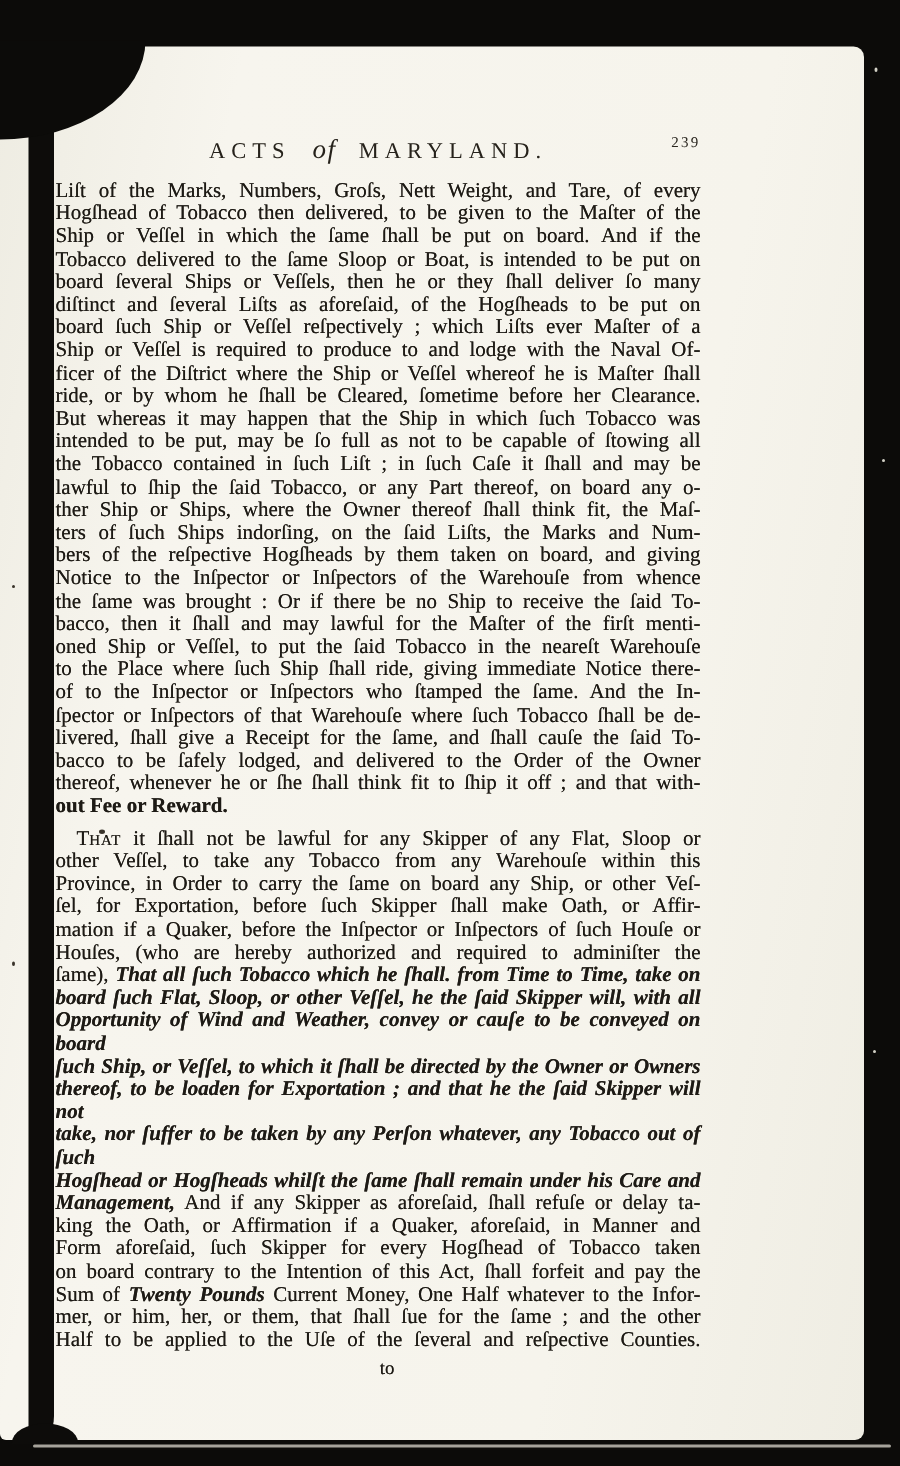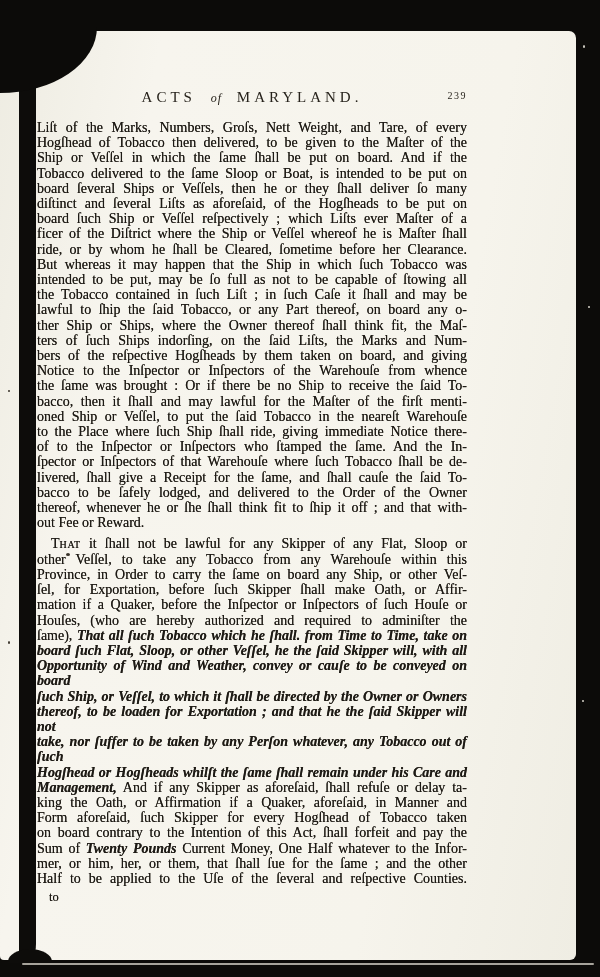--- a/index.html
+++ b/index.html
@@ -36,36 +36,36 @@
     position:absolute; left:22px; top:963px; width:572px; height:2px;
     background:#d9d7cc; opacity:.75; border-radius:2px;
   }
   
   .header { position:absolute; left:37px; top:58px; width:430px; height:20px; color:#26221b; }
   .header-title {
     display:block; text-align:center;
     font-size:15px; letter-spacing:4px; word-spacing:7px;
     white-space:nowrap;
   }
-  .header-title .of { font-style:italic; font-size:12px; letter-spacing:1px; }
+  .header-title .of { font-style:italic; font-size:18px; letter-spacing:1px; }
   .page-number {
     position:absolute; right:0; top:1px; font-size:10px; letter-spacing:1.5px; color:#2a261f;
   }
   .text-body { position:absolute; left:37px; top:89px; width:430px; color:#1d1a15; }
   .paragraph + .paragraph { margin-top:6px; }
   .line {
     font-size:14px; line-height:15.2px;
     text-align:justify; text-align-last:justify; -moz-text-align-last:justify;
     text-shadow:0 0 .4px rgba(32,27,19,.85);
   }
-  .line.last { text-align-last:left; -moz-text-align-last:left; }
+  .line.last { text-align-last:left;font-weight:bold; -moz-text-align-last:left; }
   .line.indent { text-indent:14px; }
   .it { font-style:italic;font-weight:bold; }
   .sc { font-variant:small-caps; letter-spacing:.6px; }
-  .catchword-row { margin-top:4px; text-align:left; font-size:12.5px; color:#1d1a15;
+  .catchword-row { margin-top:4px; text-align:center; font-size:12.5px; color:#1d1a15;
     text-shadow:0 0 .4px rgba(32,27,19,.85);margin-left:12px; }
   
   .speck { position:absolute; border-radius:50%; }
   .speck.dark { background:#39332a; }
   .speck.light { background:#d3d1c6; }
   .sp1 { left:66px;  top:553px; width:4px; height:3px; }
   .sp2 { left:8px;   top:390px; width:2px; height:2px; }
   .sp3 { left:8px;   top:641px; width:2px; height:3px; }
   .sp4 { left:583px; top:45px;  width:2px; height:3px; }
   .sp5 { left:588px; top:306px; width:2px; height:2px; }
@@ -86,20 +86,21 @@
   <div class="text-body">
 
   <div class="paragraph">
         <div class="line"><span class="">Liſt of the Marks, Numbers, Groſs, Nett Weight, and Tare, of every</span></div>
         <div class="line"><span class="">Hogſhead of Tobacco then delivered, to be given to the Maſter of the</span></div>
         <div class="line"><span class="">Ship or Veſſel in which the ſame ſhall be put on board.  And if the</span></div>
         <div class="line"><span class="">Tobacco delivered to the ſame Sloop or Boat, is intended to be put on</span></div>
         <div class="line"><span class="">board ſeveral Ships or Veſſels, then he or they ſhall deliver ſo many</span></div>
         <div class="line"><span class="">diſtinct and ſeveral Liſts as aforeſaid, of the Hogſheads to be put on</span></div>
         <div class="line"><span class="">board ſuch Ship or Veſſel reſpectively ; which Liſts ever Maſter of a</span></div>
+        <div class="line"><span class="">Ship or Veſſel is required to produce to and lodge with the Naval Of-</span></div>
         <div class="line"><span class="">ficer of the Diſtrict where the Ship or Veſſel whereof he is Maſter ſhall</span></div>
         <div class="line"><span class="">ride, or by whom he ſhall be Cleared, ſometime before her Clearance.</span></div>
         <div class="line"><span class="">But whereas it may happen that the Ship in which ſuch  Tobacco was</span></div>
         <div class="line"><span class="">intended to be put, may be ſo full as not to be capable of ſtowing all</span></div>
         <div class="line"><span class="">the Tobacco contained in ſuch Liſt ;  in ſuch Caſe it ſhall and may be</span></div>
         <div class="line"><span class="">lawful to ſhip the ſaid Tobacco, or any Part thereof, on board any o-</span></div>
         <div class="line"><span class="">ther Ship or Ships, where the Owner thereof ſhall think fit, the Maſ-</span></div>
         <div class="line"><span class="">ters of ſuch Ships indorſing, on the ſaid Liſts, the Marks and Num-</span></div>
         <div class="line"><span class="">bers of the reſpective Hogſheads by them taken on board, and giving</span></div>
         <div class="line"><span class="">Notice to the Inſpector or Inſpectors of the Warehouſe from whence</span></div>

